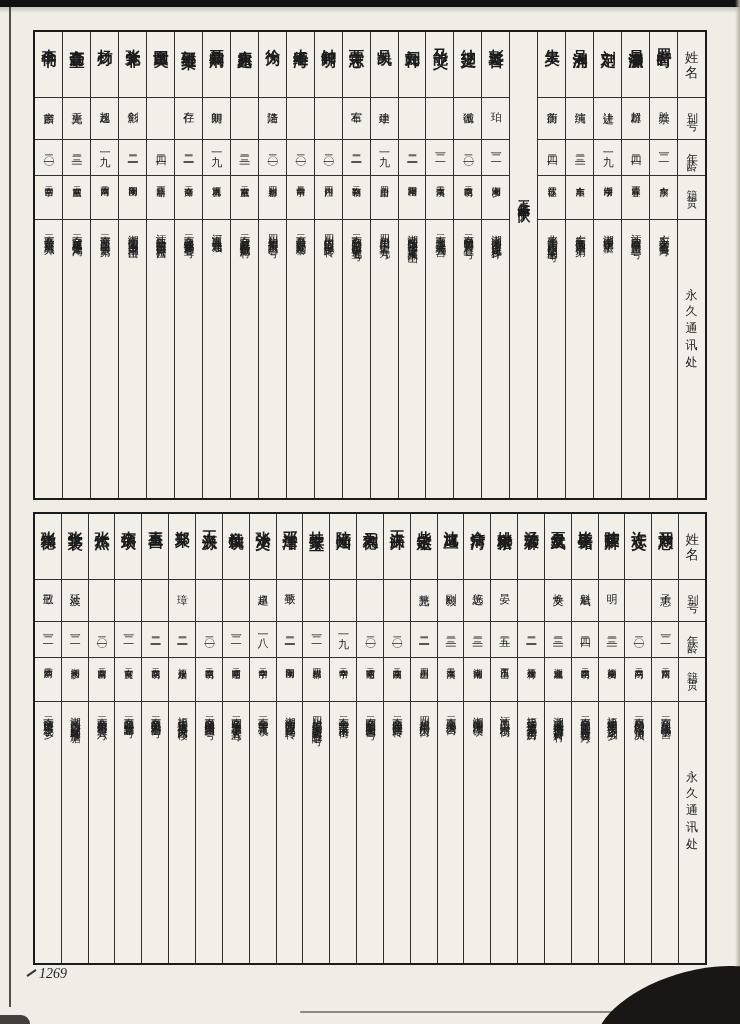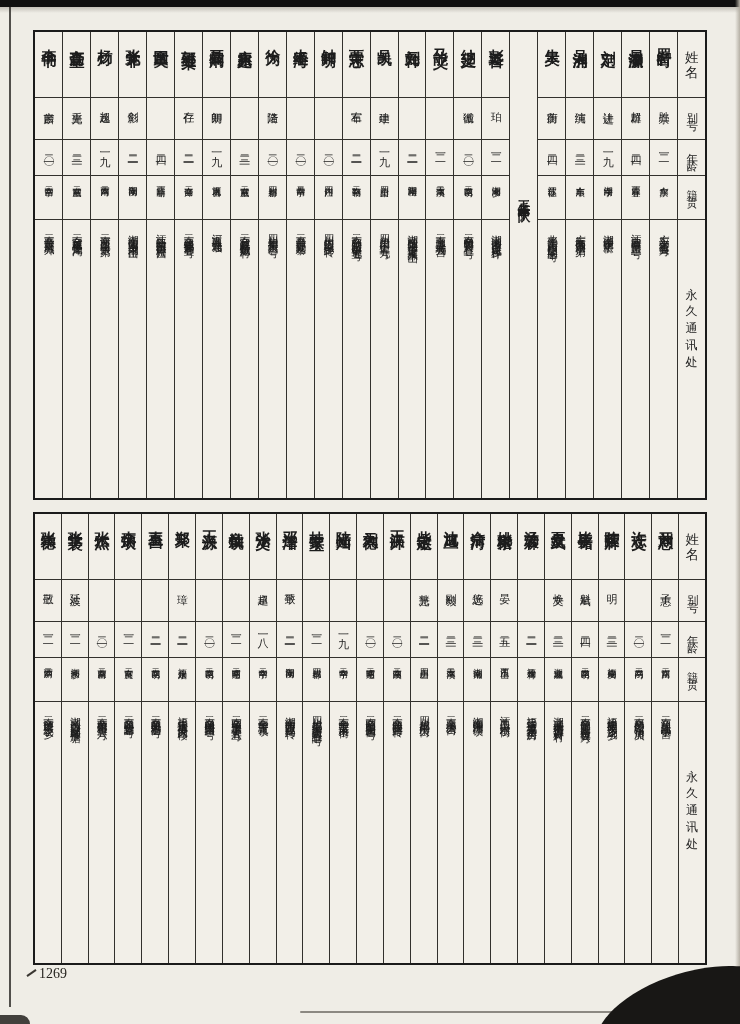--- a/index.html
+++ b/index.html
@@ -47,21 +47,21 @@
   
   .header-col .name .vtext{font-size:13.5px;font-weight:normal;letter-spacing:15px;padding-top:8px;}
   .header-col .alias .vtext{font-size:11.5px;letter-spacing:9px;padding-top:5px;}
   .header-col .age .vtext{font-size:11.5px;letter-spacing:7px;padding-top:4px;}
   .header-col .native .vtext{font-size:11px;letter-spacing:8px;padding-top:5px;}
   .header-col .address .vtext{font-size:12px;letter-spacing:17px;padding-top:58px;}
   
   .col.section{justify-content:flex-start;align-items:center;}
   .col.section .vtext{font-size:12.5px;font-weight:600;letter-spacing:2px;padding-top:158px;}
   
-  .page-number{position:absolute;left:26px;top:966px;font-size:14px;color:#26241f;}
+  .page-number{position:absolute;left:26px;top:966px;font-size:14px;font-style:italic;color:#26241f;}
   .page-number::before{content:"";display:inline-block;width:11px;height:2px;background:#3a3732;margin-right:2px;vertical-align:4px;transform:rotate(-35deg);}
 </style>
 </head>
 <body>
 
 <div class="page">
   <div class="edge-top"></div>
   <div class="edge-top-fade"></div>
   <div class="edge-left"></div>
   <div class="edge-right"></div>

